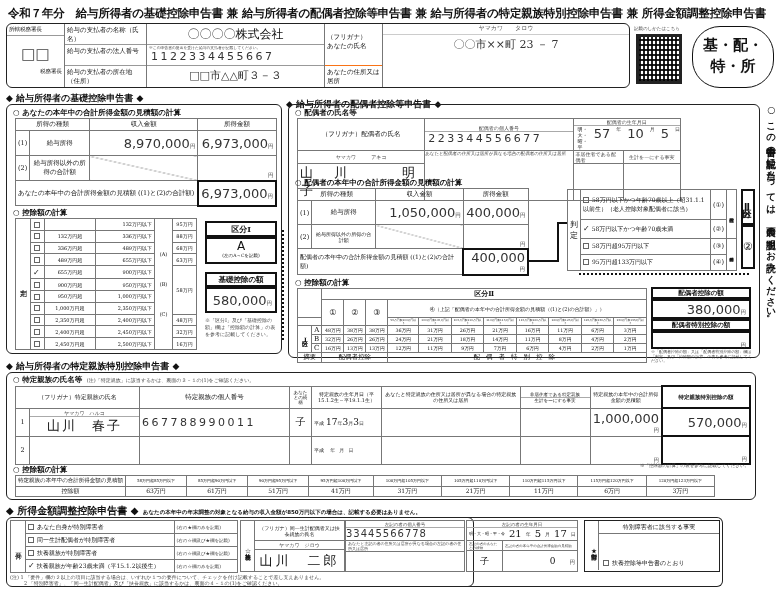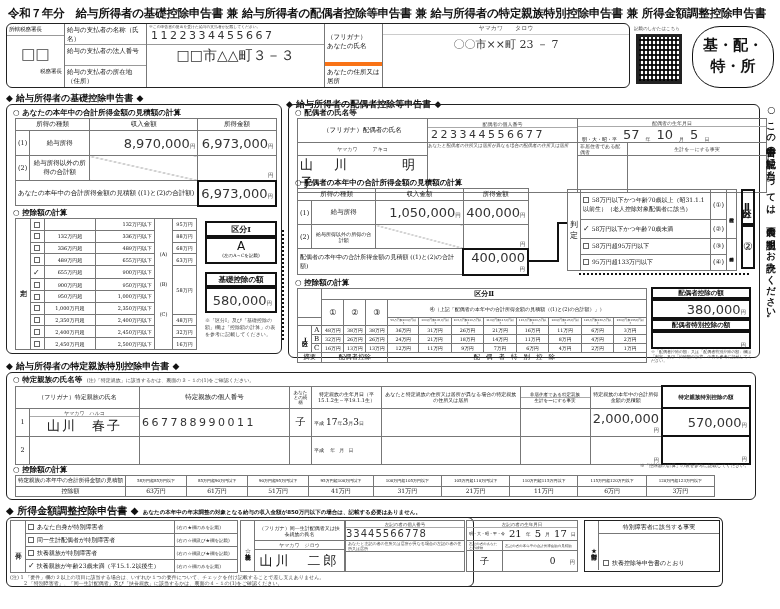--- a/index.html
+++ b/index.html
@@ -40,28 +40,29 @@
     <div style="font-size:5.5px;padding:2px;border-bottom:1px solid #999">所轄税務署長</div>
     <div style="font-family:'DejaVu Sans',sans-serif;font-size:15px;text-align:center;margin-top:9px;color:#444">□□</div>
     <div style="font-size:5.5px;text-align:right;padding-right:2px;margin-top:5px">税務署長</div>
   </div>
   <div class="abs" style="left:58px;top:0;width:82px;height:63px;border-right:1px solid #777;font-size:6.5px">
     <div style="height:21px;border-bottom:1px solid #999;padding:2px">給与の支払者の名称（氏名）</div>
     <div style="height:21px;border-bottom:1px solid #999;padding:2px">給与の支払者の法人番号</div>
     <div style="height:21px;padding:2px">給与の支払者の所在地（住所）</div>
   </div>
   <div class="abs" style="left:140px;top:0;width:178px;height:63px;border-right:1px solid #777">
+    <div class="c" style="height:21px;border-bottom:1px solid #999;font-size:12px;line-height:20px">〇〇〇〇株式会社</div>
     <div style="height:21px;border-bottom:1px solid #999;position:relative">
       <div class="small" style="font-size:3.8px;padding-left:2px;white-space:nowrap;overflow:hidden">※この申告書の提出を受けた給与の支払者が記載してください。</div>
       <div class="digits" style="padding-left:4px;line-height:13px">1122334455667</div>
     </div>
-    <div class="c" style="height:21px;font-size:14px;line-height:20px;color:#333">□□市△△町３－３</div>
+    <div class="c" style="height:21px;font-size:11px;line-height:20px;color:#333">□□市△△町３－３</div>
   </div>
   <div class="abs" style="left:318px;top:0;width:58px;height:63px;border-right:1px solid #777;font-size:6.5px">
-    <div style="height:42px;border-bottom:4px solid #f97316;padding:9px 2px 0">
+    <div style="height:42px;border-bottom:1px solid #f97316;padding:9px 2px 0">
       <div>（フリガナ）</div>
       <div>あなたの氏名</div>
     </div>
     <div style="padding:2px">あなたの住所又は居所</div>
   </div>
   <div class="abs" style="left:376px;top:0;width:246px;height:63px">
     <div class="c" style="height:11px;font-size:6px;border-bottom:1px solid #ccc;color:#555">ヤマカワ　　タロウ</div>
     <div class="c" style="height:21px;line-height:20px;font-size:11px;color:#333">〇〇市××町 23 － 7</div>
   </div>
 </div>
@@ -182,32 +183,32 @@
   </div>
   <div class="abs thick" style="left:198px;top:167px;width:72px;height:15px;text-align:center;font-weight:bold;font-size:7.5px;line-height:12px">基礎控除の額</div>
   <div class="abs thick" style="left:198px;top:182px;width:72px;height:26px;text-align:right;padding-right:3px;line-height:24px"><span class="big">580,000</span><span class="yen">円</span></div>
   <div class="abs small" style="left:198px;top:212px;width:74px;font-size:5px;line-height:7px">※「区分Ⅰ」及び「基礎控除の額」欄は「控除額の計算」の表を参考に記載してください。</div>
 </div>
 <div class="abs dot" style="left:282px;top:230px;width:2px;height:110px"></div>
 
 <div class="abs sec" style="left:286px;top:98px">◆ 給与所得者の配偶者控除等申告書 ◆</div>
 <div class="abs box" style="left:288px;top:104px;width:472px;height:254px">
   <div class="abs sub" style="left:6px;top:3px">○ 配偶者の氏名等</div>
-  <div class="abs" style="left:8px;top:13px;width:470px;height:56px">
+  <div class="abs" style="left:8px;top:13px;width:384px;height:56px">
     <table>
       <tbody>
           <tr style="height:24px">
         <td class="c" style="width:130px">（フリガナ）配偶者の氏名</td>
         <td style="width:150px;padding:0">
               <div class="c small" style="border-bottom:1px solid #aaa">配偶者の個人番号</div>
               <div class="digits" style="padding-left:3px">223344556677</div>
             </td>
         <td colspan="2" style="padding:0">
               <div class="c small" style="border-bottom:1px solid #aaa">配偶者の生年月日</div>
-          <div style="display:flex;align-items:flex-end;gap:6px;padding-left:4px">
+          <div style="display:flex;align-items:flex-start;gap:6px;padding-left:4px">
                 <span style="font-size:5px">明・大・昭・平</span>
                 <span class="big">57</span>
                 <span class="small">年</span>
                 <span class="big">10</span>
                 <span class="small">月</span>
                 <span class="big">5</span>
                 <span class="small">日</span>
               </div>
             </td>
       </tr>
@@ -395,21 +396,21 @@
         <td class="c" style="width:14px">1</td>
         <td style="width:110px;padding:0">
               <div class="c small" style="border-bottom:1px solid #aaa">ヤマカワ　ハルコ</div>
               <div class="hand c" style="letter-spacing:2px">山川　春子</div>
             </td>
         <td class="digits">667788990011</td>
         <td class="c hand" style="font-size:10px">子</td>
         <td><span style="font-size:5px">平成</span> <span style="font-size:9px">17</span><span class="small">年</span><span style="font-size:9px">3</span><span class="small">月</span><span style="font-size:9px">3</span><span class="small">日</span></td>
         <td></td>
         <td></td>
-        <td class="r"><span class="big">2,000,000</span><span class="yen">円</span></td>
+        <td class="r"><span class="big">1,000,000</span><span class="yen">円</span></td>
         <td class="r" style="border:2px solid #111"><span class="big">570,000</span><span class="yen">円</span></td>
       </tr>
       <tr style="height:28px">
         <td class="c">2</td>
         <td></td>
         <td></td>
         <td></td>
         <td><span style="font-size:5px">平成</span>&nbsp;&nbsp;&nbsp;<span class="small">年</span>&nbsp;&nbsp;<span class="small">月</span>&nbsp;&nbsp;<span class="small">日</span></td>
         <td></td>
         <td></td>

